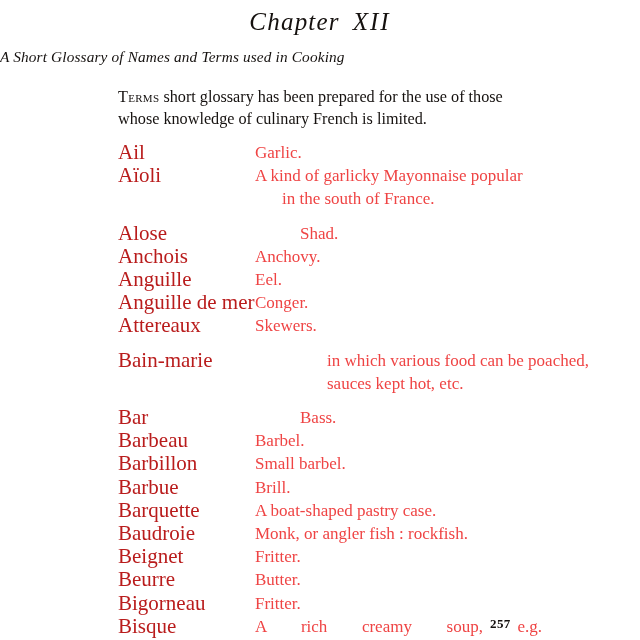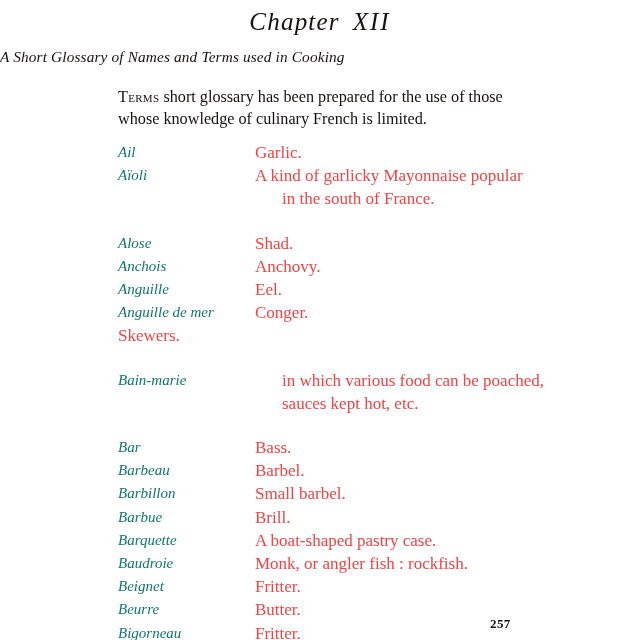--- a/index.html
+++ b/index.html
@@ -71,30 +71,30 @@
     position: relative;
     padding-top: 11px;
   }
   .entry {
     display: flex;
     align-items: flex-start;
     padding-left: 118px;
     padding-right: 98px;
   }
   .entry.gap-before {
-    margin-top: 21px;
+    margin-top: 11px;
+    gap: 45px;
   }
   .term {
     flex: 0 0 137px;
     width: 137px;
-    font-style: italic;
-    font-size: 15px;
+    font-size: 21px;
     line-height: 23.2px;
     white-space: nowrap;
-    color: #0f766e;
+    color: #b91c1c;
   }
   .definition {
     flex: 1 1 auto;
     font-size: 17px;
     line-height: 23.2px;
     color: #ef4444;
     padding-left: 0;
   }
   .definition .dline {
     display: block;
@@ -166,20 +166,21 @@
           <span class="dline">Eel.</span>
         </span>
       </li>
       <li class="entry">
         <span class="term">Anguille de mer</span>
         <span class="definition">
           <span class="dline">Conger.</span>
         </span>
       </li>
       <li class="entry">
+        <span class="term">Attereaux</span>
         <span class="definition">
           <span class="dline">Skewers.</span>
         </span>
       </li>
       <li class="entry gap-before">
         <span class="term">Bain-marie</span>
         <span class="definition">
           <span class="dline indented">in which various food can be poached,</span>
           <span class="dline indented">sauces kept hot, etc.</span>
         </span>

